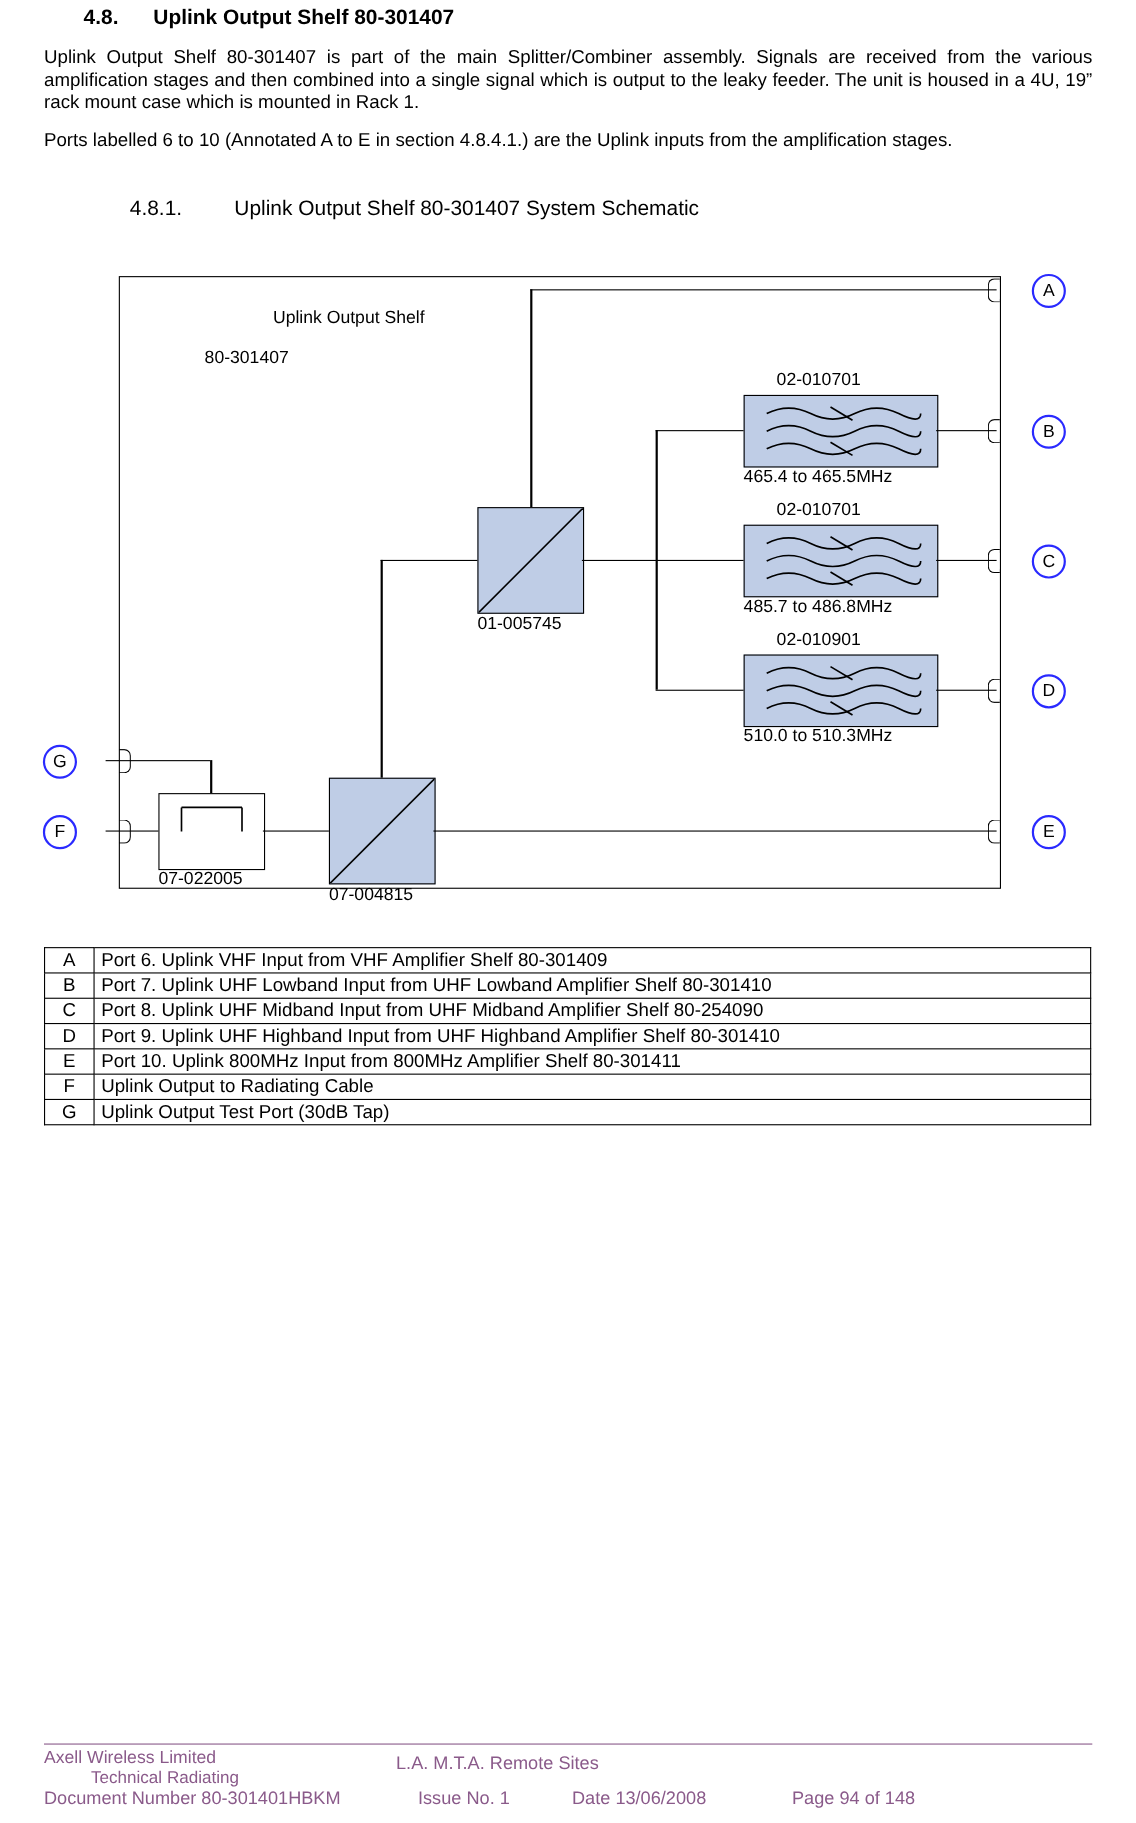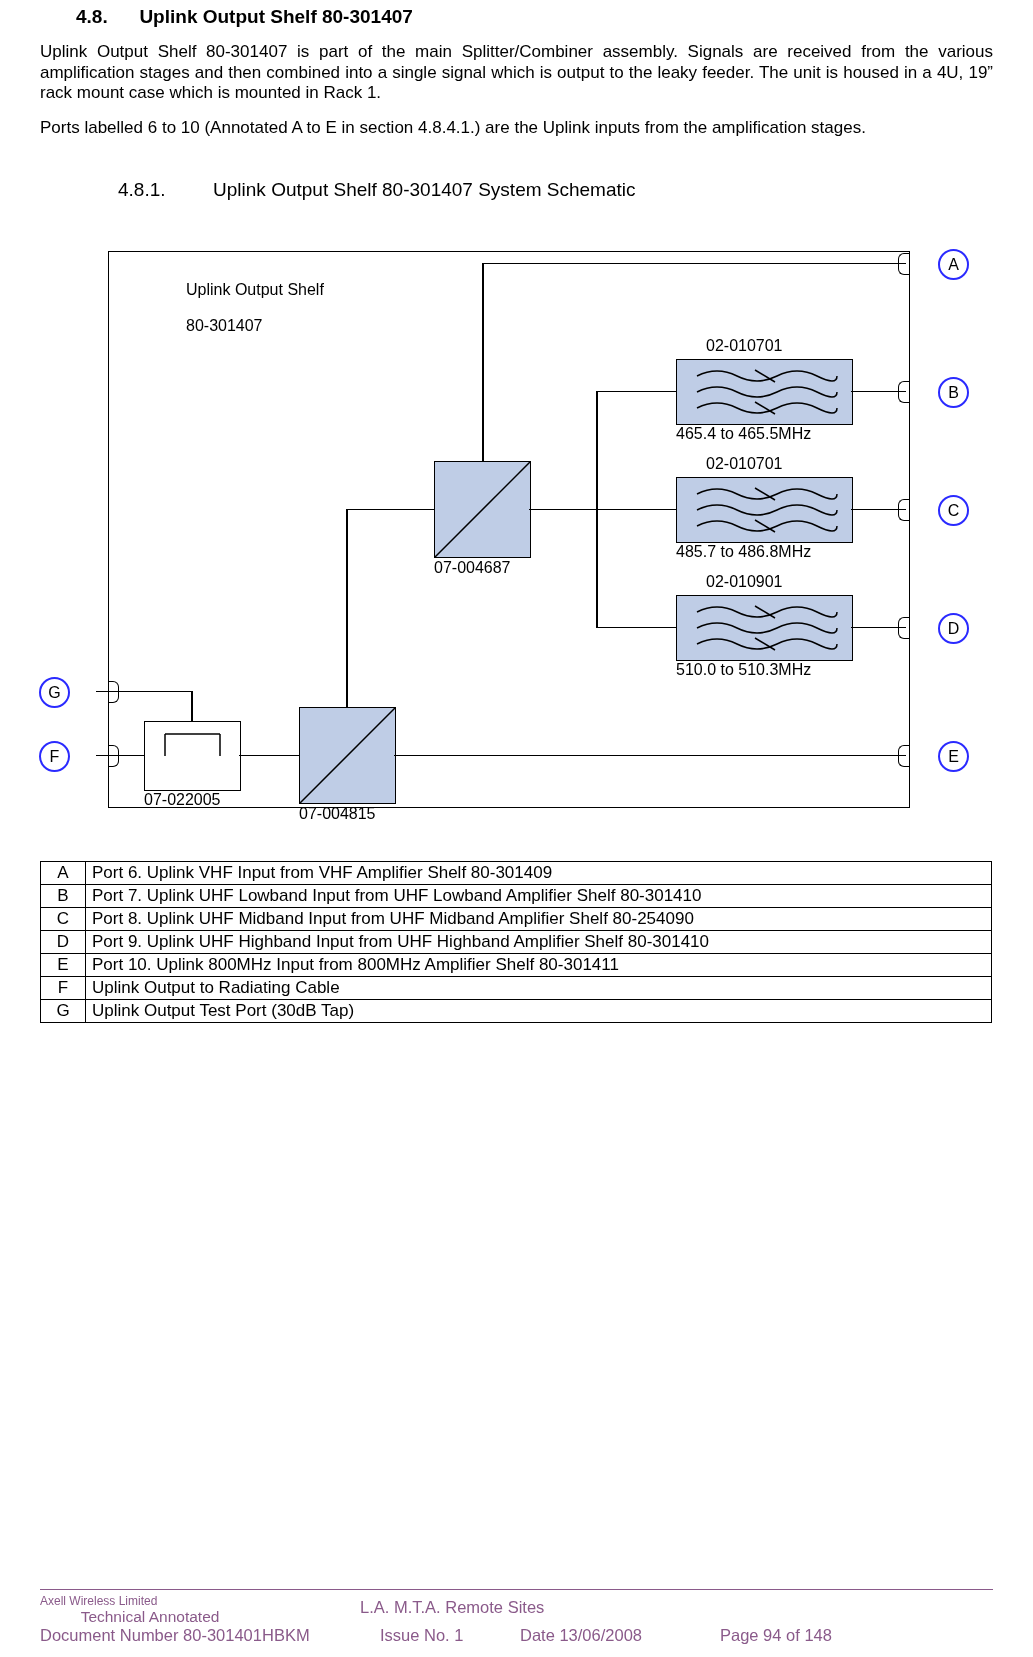--- a/index.html
+++ b/index.html
@@ -90,21 +90,21 @@
   }
   table.port-table td.key { width:32px; text-align:center;}
   
   .footer {
     position:absolute; left:0; bottom:18px; width:100%;
     box-sizing:border-box; padding:0 40px;
     color:#8a5a8a;
   }
   .footer hr { border:none; border-top:1.2px solid #8a5a8a; margin:0 0 4px 0;}
   .footer-row { display:flex; justify-content:flex-start; gap:0; font-size:16.5px;}
-  .footer .brand { font-size:12px; }
+  .footer .brand { font-size:16px; }
   .footer .sub { font-size:15.5px; }
   .footer-col1{ width:320px;}
   .footer-col2{ width:260px;}
   .footer-line2 { display:flex; font-size:16.5px; }
   .footer-line2 > div:nth-child(1){ width:340px;}
   .footer-line2 > div:nth-child(2){ width:140px;}
   .footer-line2 > div:nth-child(3){ width:200px;}
   .footer-line2 > div:nth-child(4){ }
 </style>
 </head>
@@ -122,21 +122,21 @@
 
     <div class="h2">
       <span>4.8.1.</span>&nbsp;&nbsp;&nbsp;&nbsp;&nbsp;&nbsp;&nbsp;&nbsp;
       <span>Uplink Output Shelf 80-301407 System Schematic</span>
     </div>
 
     <div class="diagram">
 
       <div class="diag-box" style="left:72px; top:10px; width:800px; height:555px;"></div>
 
-      <div class="lbl" style="left:150px; top:40px; text-align:left; width:200px;">Uplink Output Shelf</div>
+      <div class="lbl" style="left:150px; top:40px; text-align:right; width:200px;">Uplink Output Shelf</div>
       <div class="lbl" style="left:150px; top:76px; text-align:left; width:200px;">80-301407</div>
 
       <div class="port-circ" style="left:902px; top:8px;">A</div>
       <div class="port-circ" style="left:902px; top:136px;">B</div>
       <div class="port-circ" style="left:902px; top:254px;">C</div>
       <div class="port-circ" style="left:902px; top:372px;">D</div>
       <div class="port-circ" style="left:902px; top:500px;">E</div>
       <div class="port-circ" style="left:3px;  top:500px;">F</div>
       <div class="port-circ" style="left:3px;  top:436px;">G</div>
 
@@ -182,21 +182,21 @@
         </svg>
       </div>
       <div class="lbl" style="left:670px; top:332px;">02-010901</div>
       <div class="lbl" style="left:640px; top:420px;">510.0 to 510.3MHz</div>
 
       <div class="comp" style="left:398px; top:220px; width:95px; height:95px;">
         <svg class="splitter-diag" viewBox="0 0 95 95" preserveAspectRatio="none">
             <line x1="0" y1="95" x2="95" y2="0" stroke="#000" stroke-width="1.5"></line>
           </svg>
       </div>
-      <div class="lbl" style="left:398px; top:318px;">07-004687</div>
+      <div class="lbl" style="left:398px; top:318px;">01-005745</div>
 
       <div class="comp" style="left:263px; top:466px; width:95px; height:95px;">
         <svg class="splitter-diag" viewBox="0 0 95 95" preserveAspectRatio="none">
             <line x1="0" y1="95" x2="95" y2="0" stroke="#000" stroke-width="1.5"></line>
           </svg>
       </div>
       <div class="lbl" style="left:263px; top:564px;">07-004815</div>
 
       <div class="comp" style="left:108px; top:480px; width:95px; height:68px; background:#fff;">
         <svg class="splitter-diag" viewBox="0 0 95 68" preserveAspectRatio="none">
@@ -266,21 +266,21 @@
           </tr>
     </tbody>
       </table>
   </div>
 
   <div class="footer">
     <hr>
     <div class="footer-row">
       <div class="footer-col1">
         <div class="brand">Axell Wireless Limited</div>
-        <div class="sub" style="text-align:center; width:220px;">Technical Annotated</div>
+        <div class="sub" style="text-align:center; width:220px;">Technical Radiating</div>
       </div>
       <div class="footer-col2" style="padding-top:4px;">L.A. M.T.A. Remote Sites</div>
     </div>
     <div class="footer-line2">
       <div>Document Number 80-301401HBKM</div>
       <div>Issue No. 1</div>
       <div>Date 13/06/2008</div>
       <div>Page 94 of 148</div>
     </div>
   </div>

